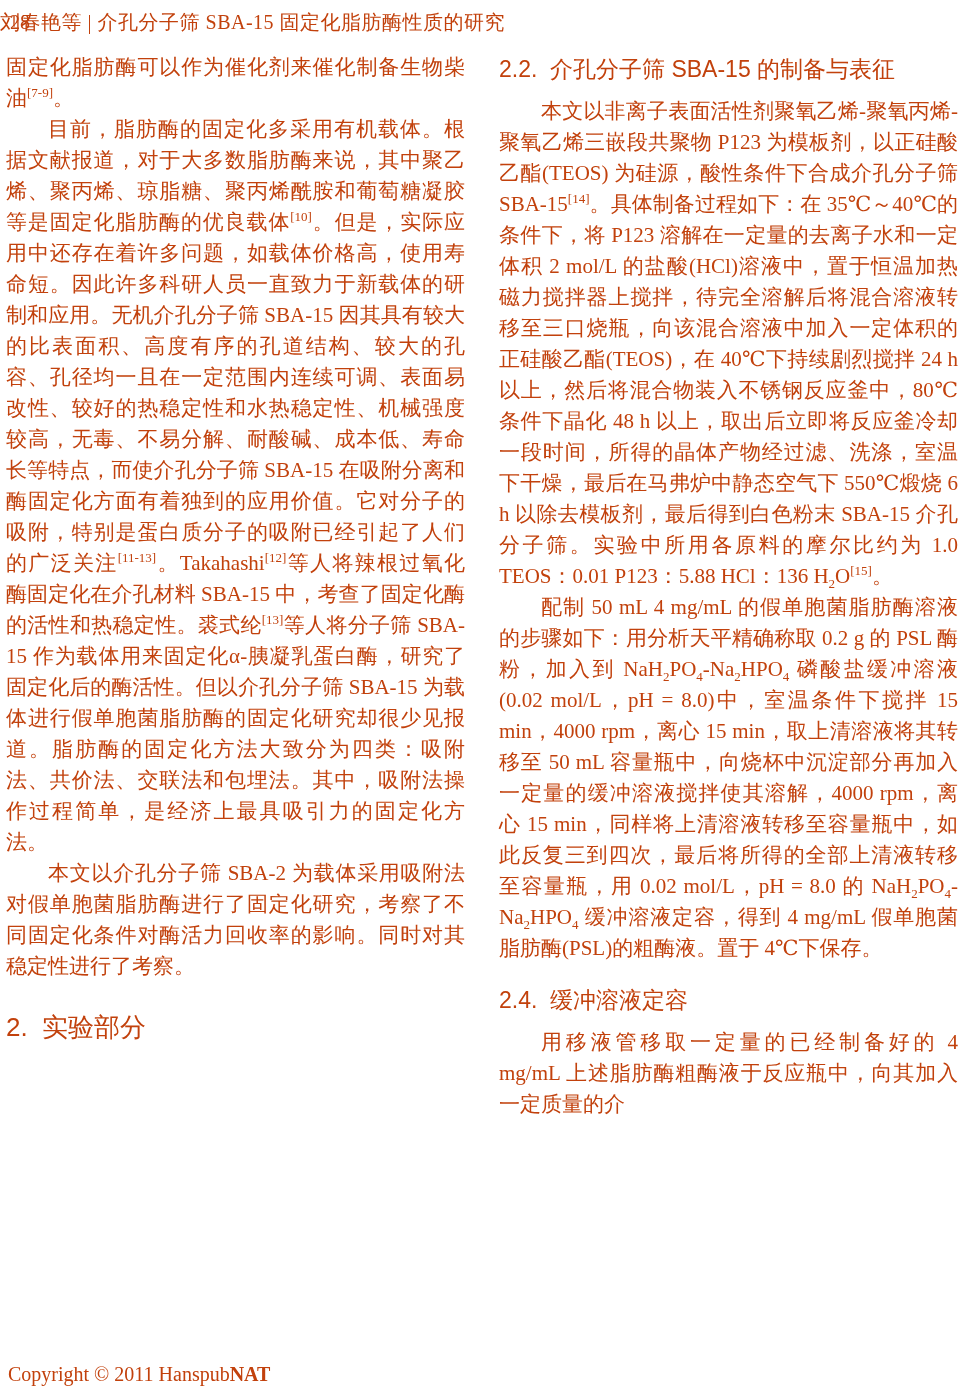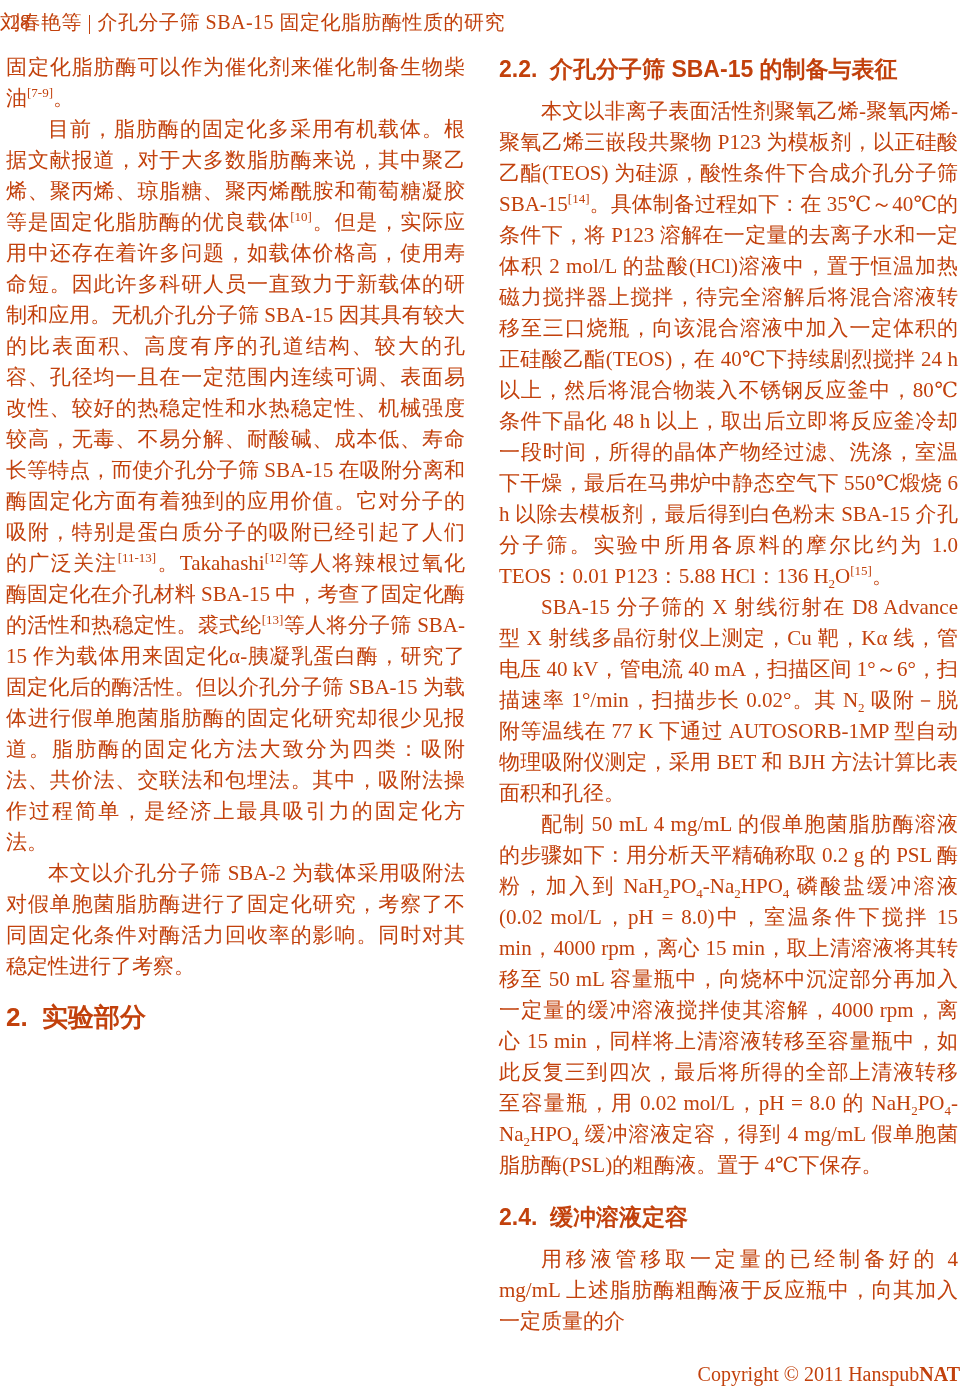--- a/index.html
+++ b/index.html
@@ -29,30 +29,30 @@
     margin:0;
     font-size:21px;
     line-height:31px;
     text-align:justify;
   }
   .col p.indent { text-indent:2em; }
   sup { font-size:13px; line-height:0; vertical-align:super; }
   sub { font-size:13px; line-height:0; vertical-align:sub; }
   .sec1, .sec2 {
     font-family:"Liberation Sans","DejaVu Sans",sans-serif;
-    font-weight:bold;
+    font-weight:normal;
     text-align:left;
   }
-  .sec1 { font-size:26px; line-height:34px; margin:18px 0 12px 0; }
+  .sec1 { font-size:26px; line-height:34px; margin:28px 0 12px 0; }
   .sec2 { font-size:23px; line-height:31px; margin:21px 0 11px 0; }
   .col > .sec2:first-child { margin-top:2px; }
   .sec-num { margin-right:0.55em; }
   .page-footer {
     position:absolute; left:8px; right:4px; bottom:0px;
-    display:flex; justify-content:flex-end; align-items:baseline;
+    display:flex; justify-content:flex-start; align-items:baseline;
     font-size:20px; line-height:24px;
   }
   .journal-abbrev { font-weight:bold; }
 </style>
 </head>
 <body>
 
 <div class="page">
 
   <header class="page-header">
@@ -63,21 +63,20 @@
   <main class="columns">
     <section class="col">
         <p class="">固定化脂肪酶可以作为催化剂来催化制备生物柴油<sup>[7-9]</sup>。</p>
         <p class="indent">目前，脂肪酶的固定化多采用有机载体。根据文献报道，对于大多数脂肪酶来说，其中聚乙烯、聚丙烯、琼脂糖、聚丙烯酰胺和葡萄糖凝胶等是固定化脂肪酶的优良载体<sup>[10]</sup>。但是，实际应用中还存在着许多问题，如载体价格高，使用寿命短。因此许多科研人员一直致力于新载体的研制和应用。无机介孔分子筛 SBA-15 因其具有较大的比表面积、高度有序的孔道结构、较大的孔容、孔径均一且在一定范围内连续可调、表面易改性、较好的热稳定性和水热稳定性、机械强度较高，无毒、不易分解、耐酸碱、成本低、寿命长等特点，而使介孔分子筛 SBA-15 在吸附分离和酶固定化方面有着独到的应用价值。它对分子的吸附，特别是蛋白质分子的吸附已经引起了人们的广泛关注<sup>[11-13]</sup>。Takahashi<sup>[12]</sup>等人将辣根过氧化酶固定化在介孔材料 SBA-15 中，考查了固定化酶的活性和热稳定性。裘式纶<sup>[13]</sup>等人将分子筛 SBA-15 作为载体用来固定化α-胰凝乳蛋白酶，研究了固定化后的酶活性。但以介孔分子筛 SBA-15 为载体进行假单胞菌脂肪酶的固定化研究却很少见报道。脂肪酶的固定化方法大致分为四类：吸附法、共价法、交联法和包埋法。其中，吸附法操作过程简单，是经济上最具吸引力的固定化方法。</p>
         <p class="indent">本文以介孔分子筛 SBA-2 为载体采用吸附法对假单胞菌脂肪酶进行了固定化研究，考察了不同固定化条件对酶活力回收率的影响。同时对其稳定性进行了考察。</p>
         <h2 class="sec1"><span class="sec-num">2.</span><span>实验部分</span></h2>
       </section>
     <section class="col">
         <h3 class="sec2"><span class="sec-num">2.2.</span><span>介孔分子筛 SBA-15 的制备与表征</span></h3>
         <p class="indent">本文以非离子表面活性剂聚氧乙烯-聚氧丙烯-聚氧乙烯三嵌段共聚物 P123 为模板剂，以正硅酸乙酯(TEOS) 为硅源，酸性条件下合成介孔分子筛 SBA-15<sup>[14]</sup>。具体制备过程如下：在 35℃～40℃的条件下，将 P123 溶解在一定量的去离子水和一定体积 2 mol/L 的盐酸(HCl)溶液中，置于恒温加热磁力搅拌器上搅拌，待完全溶解后将混合溶液转移至三口烧瓶，向该混合溶液中加入一定体积的正硅酸乙酯(TEOS)，在 40℃下持续剧烈搅拌 24 h 以上，然后将混合物装入不锈钢反应釜中，80℃条件下晶化 48 h 以上，取出后立即将反应釜冷却一段时间，所得的晶体产物经过滤、洗涤，室温下干燥，最后在马弗炉中静态空气下 550℃煅烧 6 h 以除去模板剂，最后得到白色粉末 SBA-15 介孔分子筛。实验中所用各原料的摩尔比约为 1.0 TEOS：0.01 P123：5.88 HCl：136 H<sub>2</sub>O<sup>[15]</sup>。</p>
-        <p class="indent">SBA-15 分子筛的 X 射线衍射在 D8 Advance 型 X 射线多晶衍射仪上测定，Cu 靶，Kα 线，管电压 40 kV，管电流 40 mA，扫描区间 1°～6°，扫描速率 1°/min，扫描步长 0.02°。其 N<sub>2</sub> 吸附－脱附等温线在 77 K 下通过 AUTOSORB-1MP 型自动物理吸附仪测定，采用 BET 和 BJH 方法计算比表面积和孔径。</p>
         <p class="indent">配制 50 mL 4 mg/mL 的假单胞菌脂肪酶溶液的步骤如下：用分析天平精确称取 0.2 g 的 PSL 酶粉，加入到 NaH<sub>2</sub>PO<sub>4</sub>-Na<sub>2</sub>HPO<sub>4</sub> 磷酸盐缓冲溶液(0.02 mol/L，pH = 8.0)中，室温条件下搅拌 15 min，4000 rpm，离心 15 min，取上清溶液将其转移至 50 mL 容量瓶中，向烧杯中沉淀部分再加入一定量的缓冲溶液搅拌使其溶解，4000 rpm，离心 15 min，同样将上清溶液转移至容量瓶中，如此反复三到四次，最后将所得的全部上清液转移至容量瓶，用 0.02 mol/L，pH = 8.0 的 NaH<sub>2</sub>PO<sub>4</sub>-Na<sub>2</sub>HPO<sub>4</sub> 缓冲溶液定容，得到 4 mg/mL 假单胞菌脂肪酶(PSL)的粗酶液。置于 4℃下保存。</p>
         <h3 class="sec2"><span class="sec-num">2.4.</span><span>缓冲溶液定容</span></h3>
         <p class="indent">用移液管移取一定量的已经制备好的 4 mg/mL 上述脂肪酶粗酶液于反应瓶中，向其加入一定质量的介</p>
       </section>
   </main>
 
   <footer class="page-footer">
     <span class="copyright">Copyright © 2011 Hanspub</span>
     <span class="journal-abbrev">NAT</span>
   </footer>

